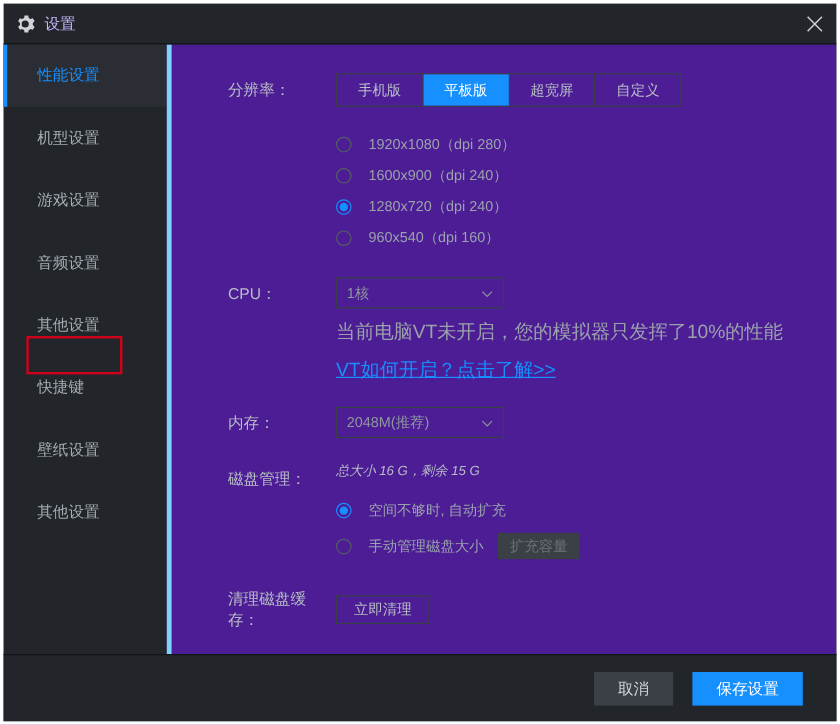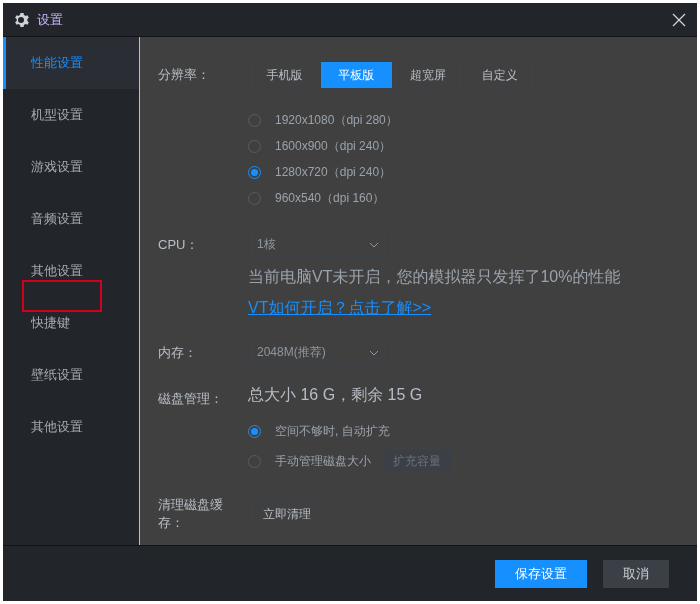--- a/index.html
+++ b/index.html
@@ -45,23 +45,23 @@
     }
     .sidebar-highlight {
       position:absolute;
       left:19px; top:243px;
       width:80px; height:32px;
       border:2px solid #d0021b;
       pointer-events:none;
     }
 
     .content {
-      flex:1; padding: 24px 30px 0 18px;
-      overflow:hidden; border-left:1px solid #7dd3fc;
-      background:#404040;
+      flex:1; padding: 24px 30px 0 47px;
+      overflow:hidden; border-left:4px solid #7dd3fc;
+      background:#4c1d95;
       position:relative;
     }
     .row { display:flex; align-items:flex-start; margin-bottom:20px; }
     .row-label { width:90px; color:#b8bec5; padding-top:5px; font-size:13px; }
     .row-body { flex:1; }
 
     .tabs { display:flex; border:1px solid #3a3f46; width:288px; }
     .tab {
       flex:1; height:26px; line-height:26px; text-align:center;
       color:#b8bec5; font-size:12px; cursor:pointer;
@@ -85,21 +85,21 @@
 
     .select {
       width:140px; height:26px; border:1px solid #3a3f46;
       display:flex; align-items:center; justify-content:space-between;
       padding:0 8px; color:#8f969e; font-size:12px; cursor:pointer;
     }
     .select svg { width:10px; height:6px; }
     .hint { font-size:16px; color:#9aa2ab; margin-top:10px; }
     .link { color:#168fff; text-decoration:underline; cursor:pointer; }
 
-    .disk-status { font-size:16px; color:#b8bec5; margin-bottom:10px; }
+    .disk-status { font-size:11px; color:#b8bec5; margin-bottom:10px;font-style:italic; }
     .disk-options .radio-item { height:30px; }
     .btn-inline {
       display:inline-block; margin-left:12px;
       height:22px; line-height:22px; padding:0 10px;
       background:#3b4047; color:#6d727a; font-size:12px;
     }
 
     .cache-row { display:flex; align-items:center; margin-top:4px; }
     .cache-label { width:90px; color:#b8bec5; font-size:13px; }
     .btn-outline {
@@ -229,17 +229,17 @@
 
       <div class="cache-row">
         <div class="cache-label">清理磁盘缓存：</div>
         <div class="btn-outline">立即清理</div>
       </div>
 
     </div>
   </div>
 
   <div class="footer">
+    <button class="btn btn-secondary">取消</button>
     <button class="btn btn-primary">保存设置</button>
-    <button class="btn btn-secondary">取消</button>
   </div>
 
 </div>
 
 </body></html>

